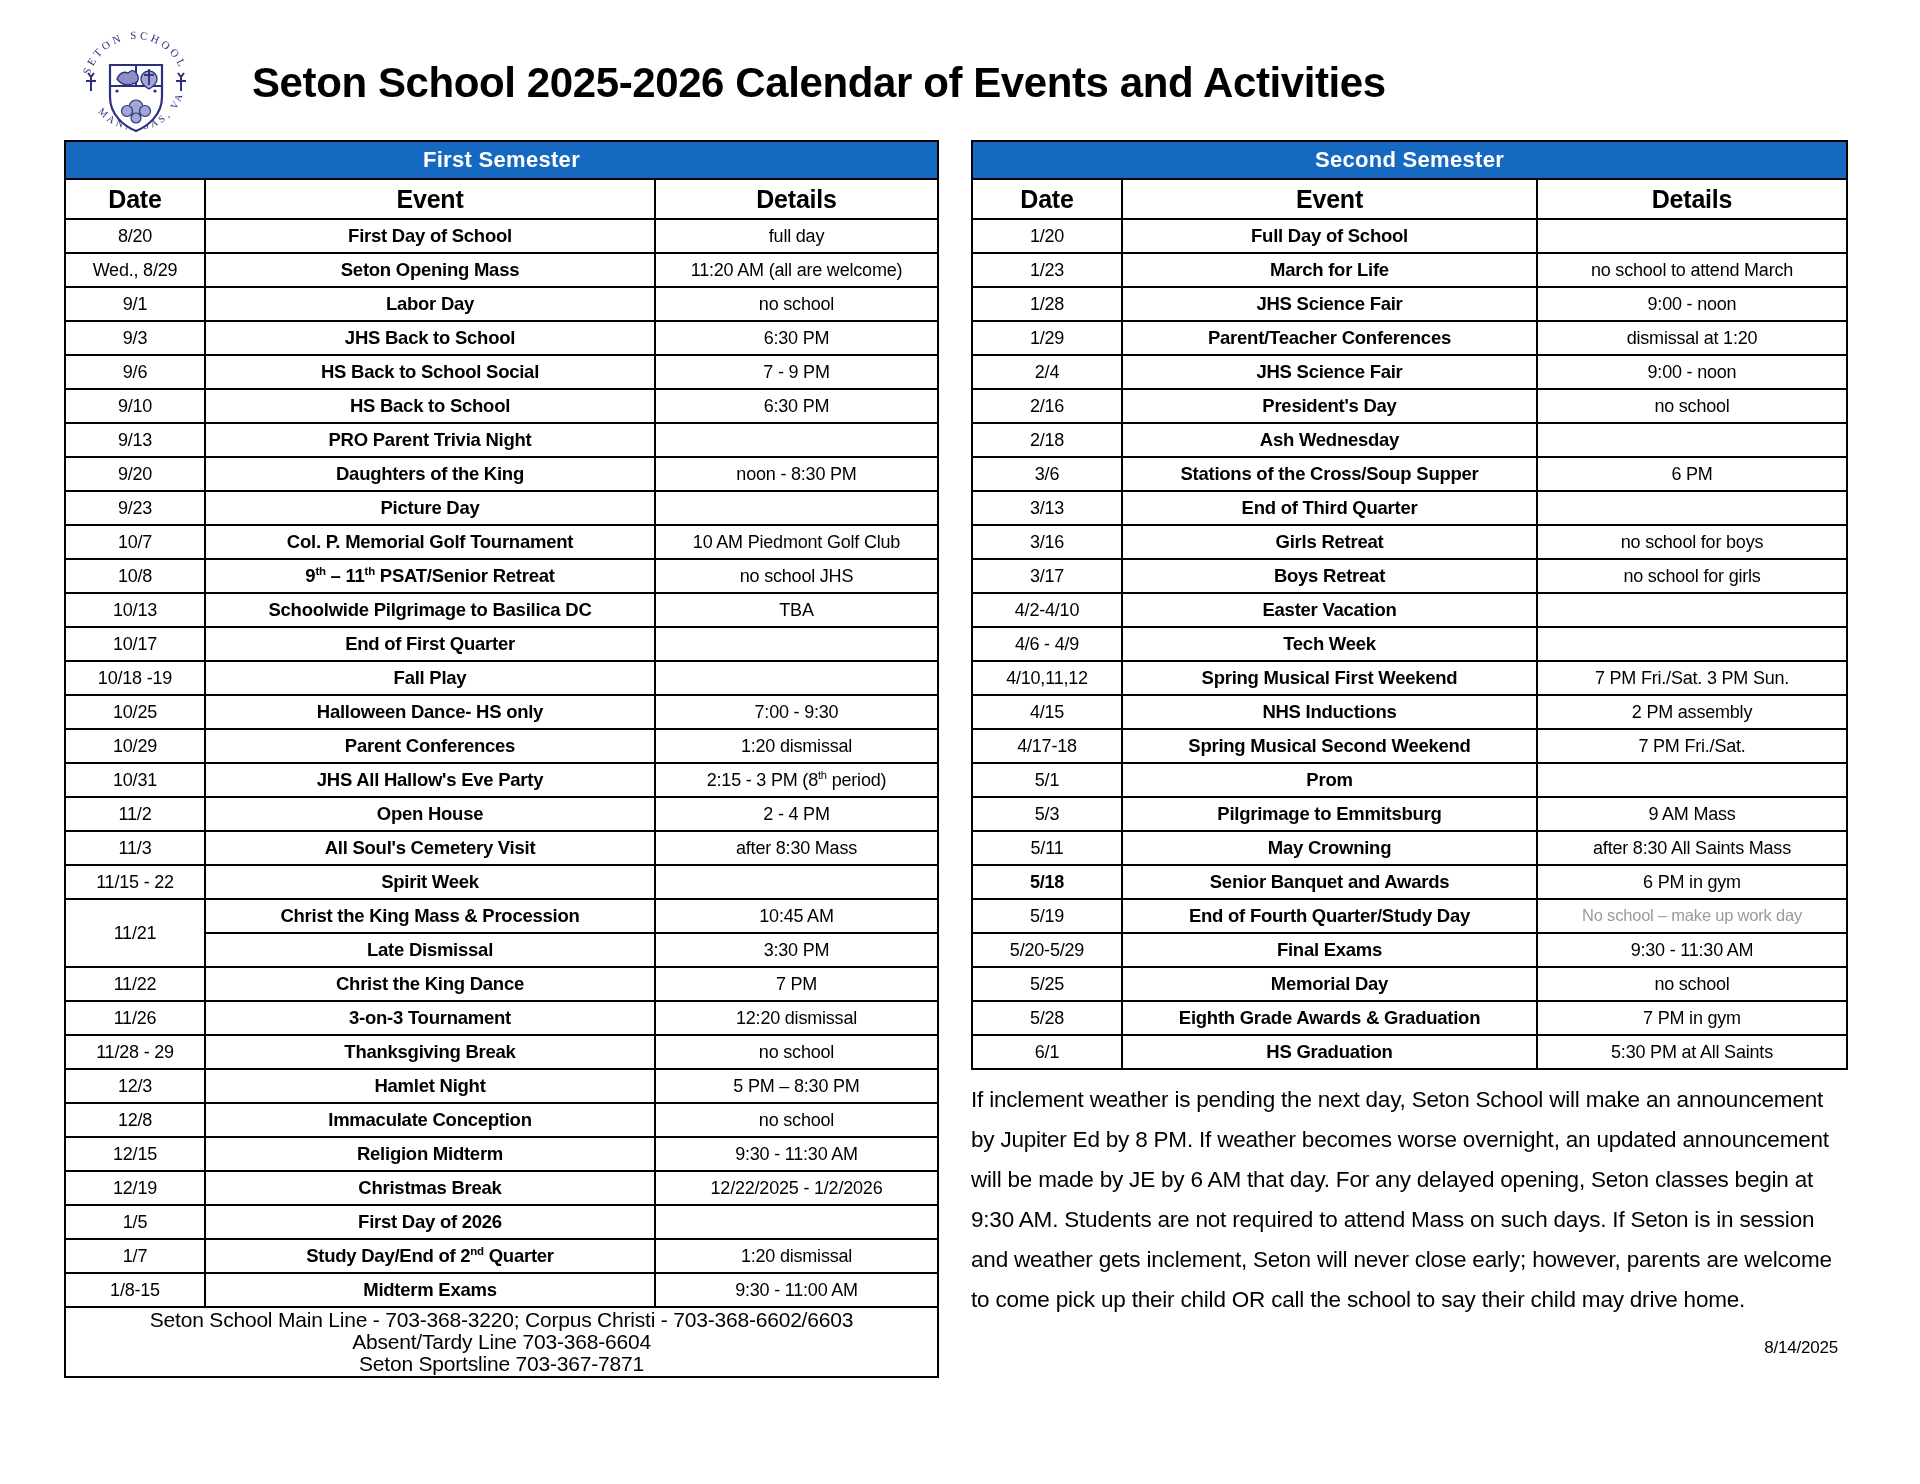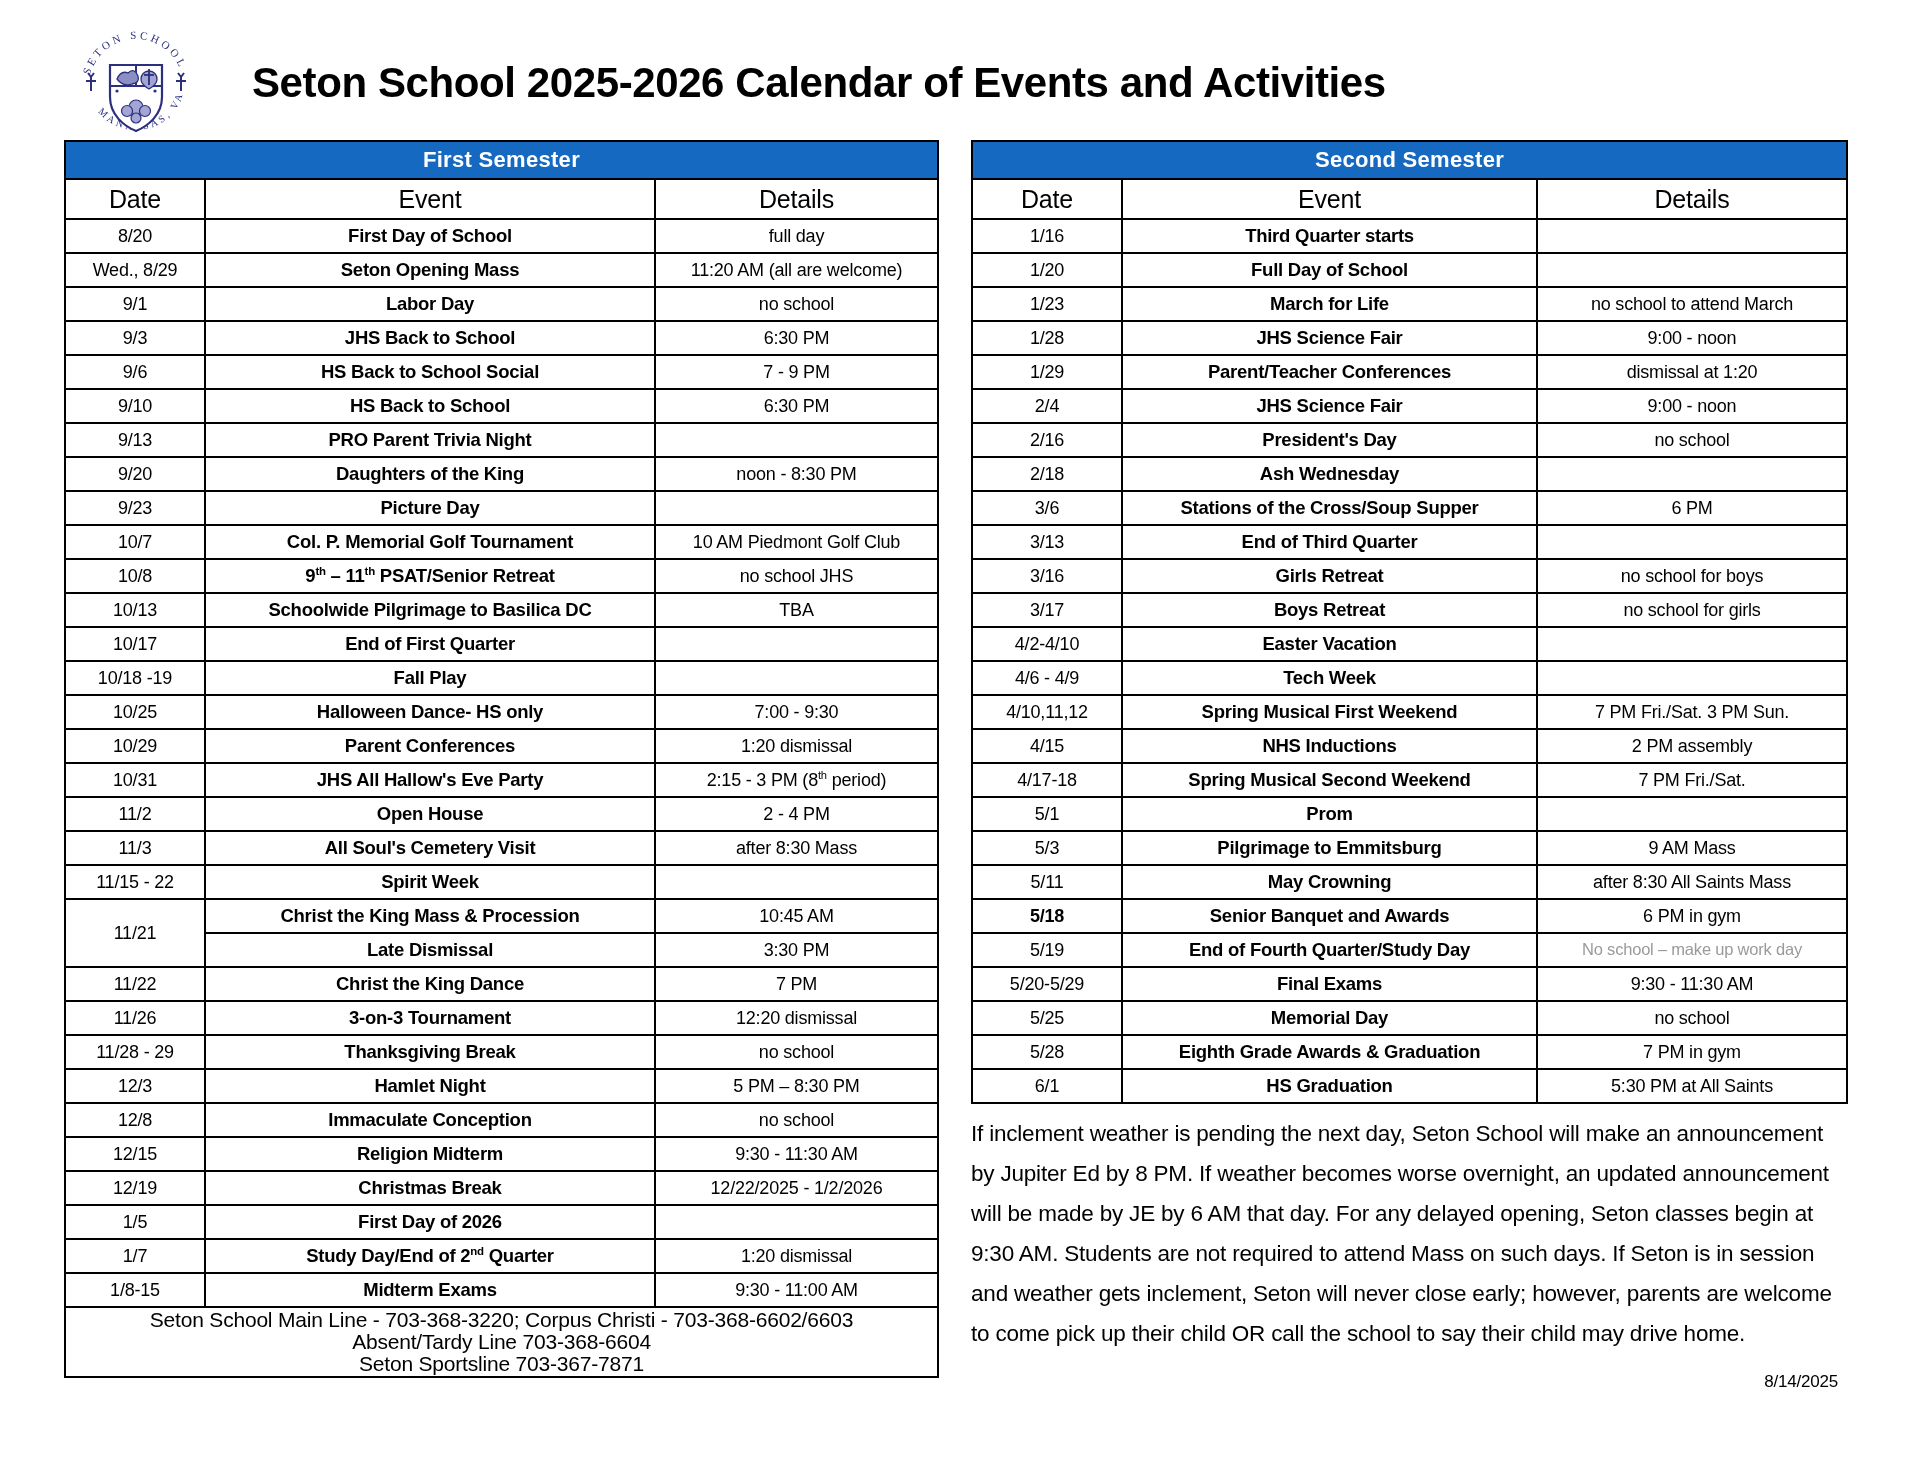--- a/index.html
+++ b/index.html
@@ -70,21 +70,21 @@
     color: #ffffff;
     font-size: 22px;
     font-weight: bold;
     letter-spacing: 0.3px;
     height: 34px;
     padding: 2px 0 4px 0;
     border: 2px solid #000;
   }
   .colhead td {
     font-size: 25px;
-    font-weight: normal;
+    font-weight: bold;
     height: 36px;
     letter-spacing: -0.2px;
     margin-top: 21px;
   }
   tr.row td { height: 30px; }
   td.date {
     font-size: 18px;
     font-weight: normal;
     letter-spacing: -0.2px;
   }
@@ -386,25 +386,20 @@
           <td class="sem-banner" colspan="3">Second Semester</td>
         </tr>
         <tr class="colhead">
           <td>Date</td>
           <td>Event</td>
           <td>Details</td>
         </tr>
       </tbody>
       <tbody id="second-sem-body">
           <tr class="row">
-            <td class="date">1/16</td>
-            <td class="event">Third Quarter starts</td>
-            <td class="details"></td>
-          </tr>
-          <tr class="row">
             <td class="date">1/20</td>
             <td class="event">Full Day of School</td>
             <td class="details"></td>
           </tr>
           <tr class="row">
             <td class="date">1/23</td>
             <td class="event">March for Life</td>
             <td class="details">no school to attend March</td>
           </tr>
           <tr class="row">

